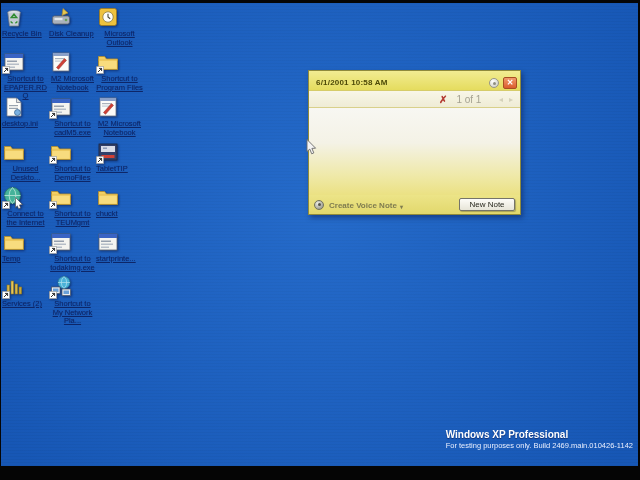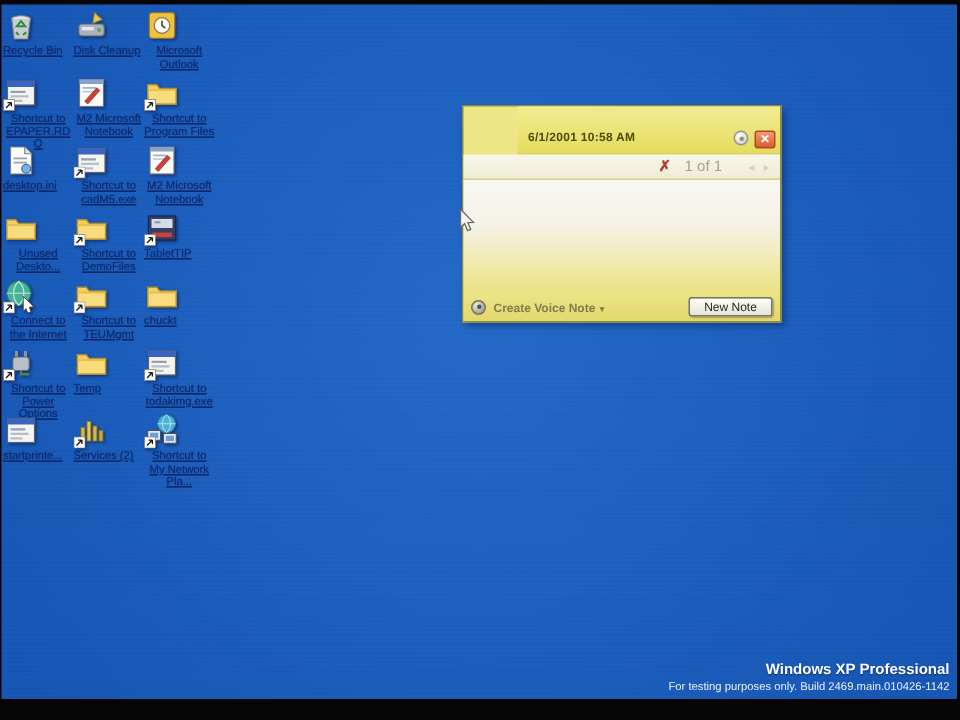--- a/index.html
+++ b/index.html
@@ -39,23 +39,23 @@
 
   
   #note-window{
     position:absolute;left:307px;top:67px;width:213px;height:145px;
     border:1px solid #8f8a3c;box-sizing:border-box;
     display:flex;flex-direction:column;
     box-shadow:2px 3px 5px rgba(0,0,40,.35);
     background:#ece687;
   }
   .nw-titlebar{
-    height:15px;flex:0 0 auto;display:flex;align-items:flex-start;
+    height:15px;flex:0 0 auto;display:flex;align-items:center;
     background:linear-gradient(#f2ec92,#e5dc5e);
-    border-bottom:1px solid #d6cc6a;padding:16px 3px 0 7px;margin-left:36px;
+    border-bottom:1px solid #d6cc6a;padding:4px 3px 0 7px;
   }
   .nw-title{flex:1;font-size:8px;font-weight:bold;color:#4e4a08;letter-spacing:.2px;}
   .nw-rollup{
     width:10px;height:10px;border-radius:50%;flex:0 0 auto;margin-right:4px;
     background:radial-gradient(circle at 35% 30%, #ffffff, #c6c6ba);
     border:1px solid #97978a;box-sizing:border-box;position:relative;cursor:default;
   }
   .nw-rollup::after{content:"";position:absolute;left:3px;top:3px;width:3px;height:3px;
     border-radius:50%;background:#8e8e80;}
   .nw-close{
@@ -96,21 +96,21 @@
     background:linear-gradient(#fdfcf8,#e7e5d8);
     border:1px solid #75746a;box-sizing:border-box;
     font-size:8px;color:#26261c;text-align:center;line-height:11px;
     box-shadow:1px 1px 1px rgba(80,80,50,.4);
   }
 
   
   #cursor{position:absolute;left:305px;top:136px;width:11px;height:17px;pointer-events:none;}
 
   
-  #watermark{position:absolute;right:5px;bottom:4px;text-align:right;}
+  #watermark{position:absolute;right:5px;bottom:16px;}
   .wm1{font-size:10px;font-weight:bold;color:#ffffff;text-shadow:0 1px 1px rgba(0,0,50,.5);}
   .wm2{font-size:7.5px;color:#e9efff;margin-top:1px;}
 </style>
 </head>
 <body>
 
 <div id="letterbox-top" style="position:absolute;left:0;top:0;width:640px;height:3px;background:#050505;"></div>
 <div id="letterbox-bottom" style="position:absolute;left:0;top:466px;width:640px;height:14px;background:#050505;"></div>
 
 <div id="desktop">
@@ -299,34 +299,20 @@
     </div>
       <div class="di">
       <span class="di-icon">
           <svg viewBox="0 0 24 24">
             <path d="M2.5 19.5 V6.5 h6 l2 2.5 h11 v10.5 z" fill="#f3cf62" stroke="#b08f34" stroke-width="0.9"></path>
             <path d="M2.5 10 h19" stroke="#e3ba4e" stroke-width="0.9"></path>
             <path d="M3.5 10.8 h17 v7.7 h-17 z" fill="#f8dc7e"></path>
           </svg>
         </span>
       <span class="di-label">chuckt</span>
-    </div>
-      <div class="di">
-      <span class="di-icon">
-          <svg viewBox="0 0 24 24">
-            <path d="M9 8.5 v-4.5 M15 8.5 v-4.5" stroke="#8a929c" stroke-width="2"></path>
-            <rect x="6.5" y="8" width="11" height="9" rx="2" fill="#b8c0c8" stroke="#5c6470" stroke-width="0.8"></rect>
-            <path d="M12 17 v2.5 h5.5" stroke="#4a8a3a" fill="none" stroke-width="1.6"></path>
-          </svg>
-          <svg class="ovl" viewBox="0 0 8 8">
-            <rect x="0.3" y="0.3" width="7.4" height="7.4" fill="#fff" stroke="#7a7a7a" stroke-width="0.5"></rect>
-            <path d="M2 6 L5.6 2.4 M5.6 2.4 h-2.6 M5.6 2.4 v2.6" stroke="#1a1a1a" stroke-width="0.9" fill="none"></path>
-          </svg>
-        </span>
-      <span class="di-label">Shortcut to Power Options</span>
     </div>
       <div class="di">
       <span class="di-icon">
           <svg viewBox="0 0 24 24">
             <path d="M2.5 19.5 V6.5 h6 l2 2.5 h11 v10.5 z" fill="#f3cf62" stroke="#b08f34" stroke-width="0.9"></path>
             <path d="M2.5 10 h19" stroke="#e3ba4e" stroke-width="0.9"></path>
             <path d="M3.5 10.8 h17 v7.7 h-17 z" fill="#f8dc7e"></path>
           </svg>
         </span>
       <span class="di-label">Temp</span>

